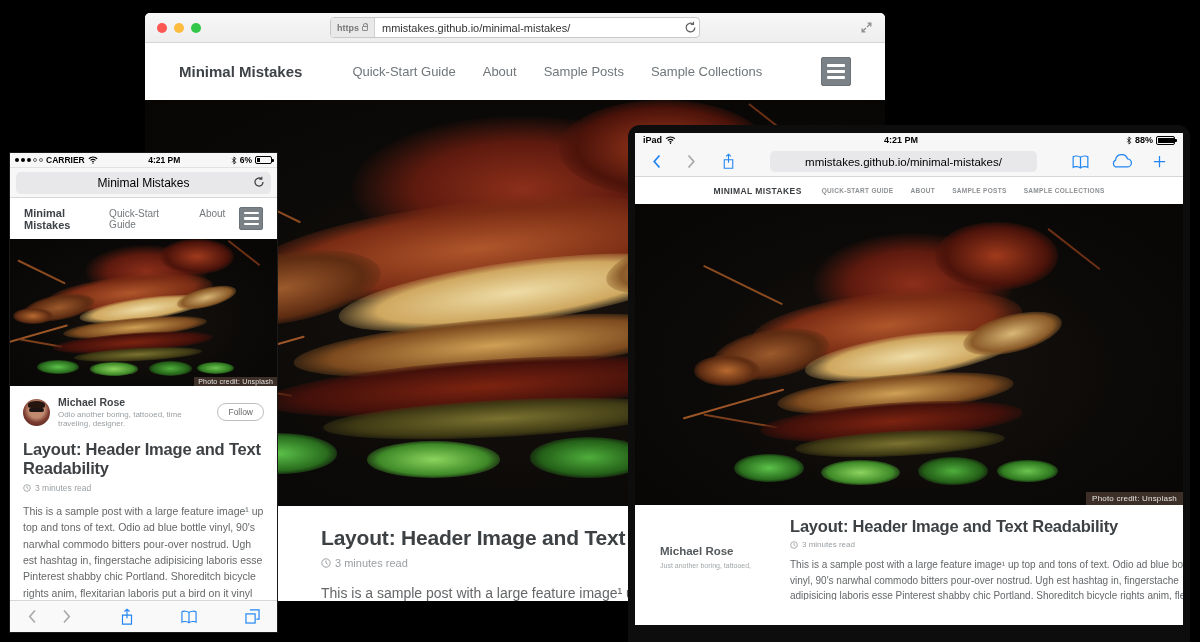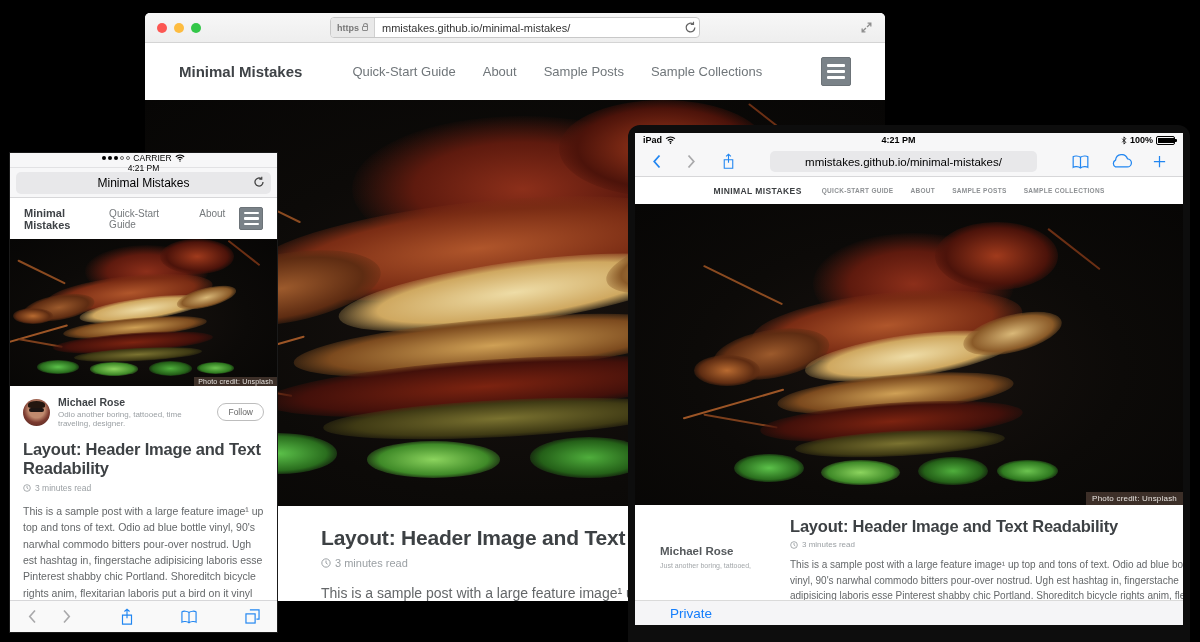--- a/index.html
+++ b/index.html
@@ -74,21 +74,21 @@
   .d-photo { height:406px; }
   .d-content { height:95px; padding:20px 20px 0 176px; overflow:hidden; }
   .d-title { font-size:21px; font-weight:bold; color:#3d4144; letter-spacing:-.2px; }
   .d-meta { margin-top:7px; font-size:11px; }
   .d-para { margin-top:13px; font-size:14px; color:#646769; line-height:1.6; width:600px; }
 
   
   .iphone { position:absolute; left:10px; top:153px; width:267px; height:479px; background:#fff;
             z-index:3; overflow:hidden; outline:1px solid #1a1a1a; }
   .p-status { height:15px; background:#f7f7f8; display:flex; align-items:center; padding:0 5px;
-              font-size:8.5px; font-weight:normal; color:#000; border-bottom:1px solid #e2e2e4;flex-direction:column; }
+              font-size:8.5px; font-weight:bold; color:#000; border-bottom:1px solid #e2e2e4; }
   .p-status .mid { flex:1; text-align:center; }
   .p-status .right { display:flex; align-items:center; gap:3px; }
   .p-status .left { display:flex; align-items:center; gap:3px; }
   .p-urlbar { height:30px; background:#f7f7f8; border-bottom:1px solid #d7d7d9; padding:4px 6px; }
   .p-field { position:relative; height:22px; background:#e8e8ea; border-radius:5px; display:flex;
              align-items:center; justify-content:center; font-size:12px; color:#000; }
   .p-field .rf { position:absolute; right:6px; top:4px; color:#444; }
   .p-nav { height:41px; display:flex; align-items:center; padding:0 14px; background:#fff; }
   .p-brand { font-size:11px; font-weight:bold; color:#3f4347; margin-right:auto; }
   .p-links { display:flex; gap:18px; margin-right:14px; }
@@ -369,21 +369,21 @@
         <svg width="11" height="8" viewBox="0 0 24 18" fill="none" stroke="#000" stroke-width="2.6">
           <path d="M2 6a15 15 0 0 1 20 0M6 10a9.5 9.5 0 0 1 12 0M9.5 13.5a5 5 0 0 1 5 0"></path>
             <circle cx="12" cy="16.4" r="1.6" fill="#000" stroke="none"></circle>
         </svg>
       </span>
       <span class="mid">4:21 PM</span>
       <span class="right">
         <svg width="6" height="9" viewBox="0 0 12 20" fill="none" stroke="#000" stroke-width="1.8">
           <path d="M2 6l8 8-4 4V2l4 4-8 8"></path>
         </svg>
-        <span>100%</span>
+        <span>88%</span>
         <span class="batt" style="--lvl:100%; width:19px; height:9px;"></span>
       </span>
     </div>
     <div class="t-toolbar">
       <span class="blue">
         <svg width="11" height="15" viewBox="0 0 12 20" fill="none" stroke="currentColor" stroke-width="2.4">
             <path d="M10 2L3 10l7 8"></path>
           </svg>
       </span>
       <span class="gap"></span>
@@ -460,17 +460,14 @@
         <div class="t-meta clockmeta">
           <svg width="8" height="8" viewBox="0 0 24 24" fill="none" stroke="currentColor" stroke-width="2.6">
             <circle cx="12" cy="12" r="10"></circle>
               <path d="M12 6v6l4 3"></path>
           </svg>
           <span>3 minutes read</span>
         </div>
         <p class="t-para">This is a sample post with a large feature image¹ up top and tons of text. Odio ad blue bottle vinyl, 90's narwhal commodo bitters pour-over nostrud. Ugh est hashtag in, fingerstache adipisicing laboris esse Pinterest shabby chic Portland. Shoreditch bicycle rights anim, flexitarian laboris put a bird on it vinyl cupidatat narwhal. Hashtag artisan skateboard, flannel Bushwick</p>
       </div>
     </div>
-    <div class="t-private">
-      <span>Private</span>
-    </div>
   </div>
 </section>
 
 </body></html>

